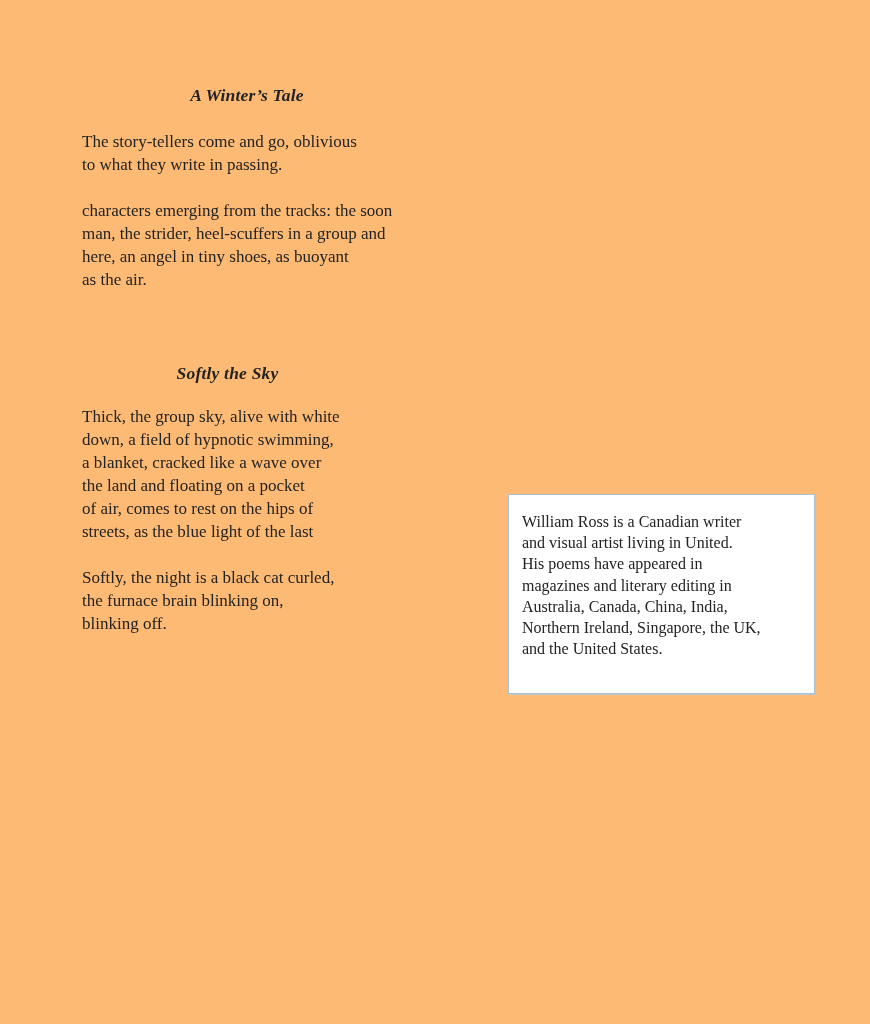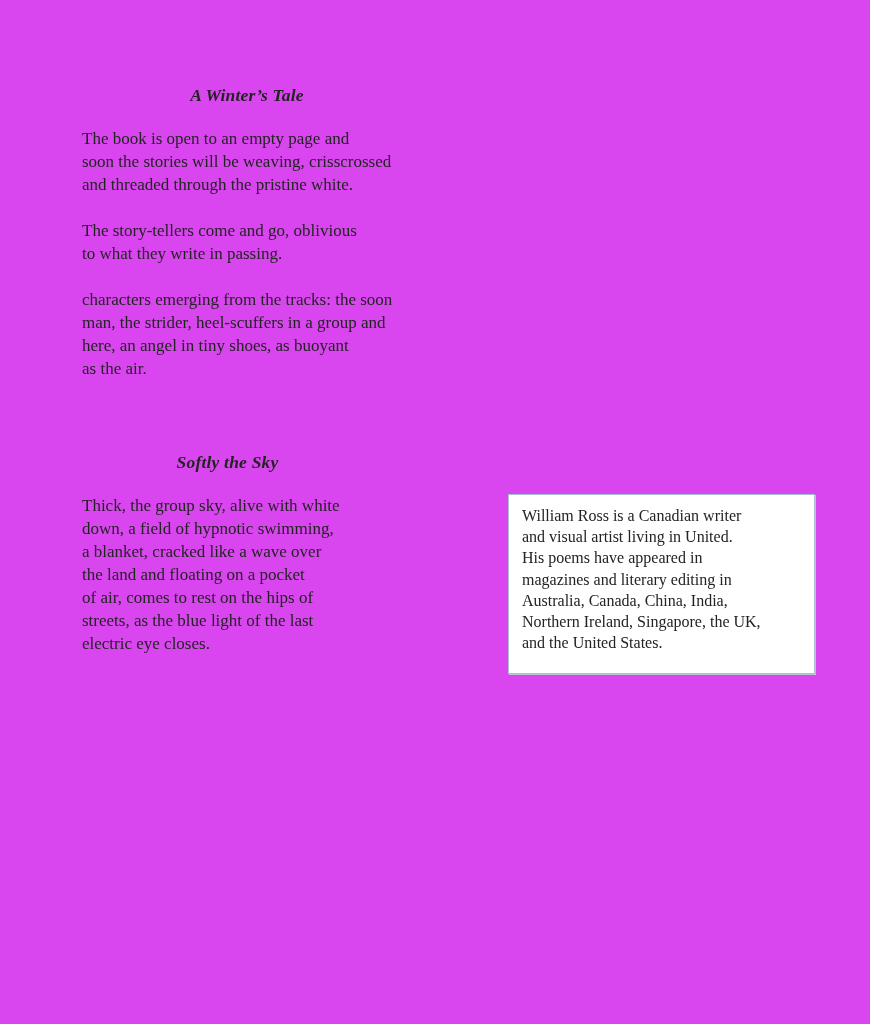--- a/index.html
+++ b/index.html
@@ -1,21 +1,21 @@
 <!DOCTYPE html>
 <html><head>
 <meta charset="utf-8">
 <style>
   * { margin: 0; padding: 0; box-sizing: border-box; }
   html, body { background: #ffffff; }
   .page {
     position: relative;
     width: 870px;
     height: 1024px;
-    background: #d946ef;
+    background: #fdba74;
     font-family: "Liberation Serif", "DejaVu Serif", serif;
     color: #232323;
     overflow: hidden;
   }
   .poem-title {
     font-size: 17.5px;
     font-weight: bold;
     font-style: italic;
     text-align: center;
     line-height: 23px;
@@ -30,45 +30,40 @@
     line-height: 23px;
     width: 430px;
   }
   .stanza.first { margin-top: 20px; }
   .line { display: block; }
   .bio-box {
     position: absolute;
     left: 508px;
     top: 494px;
     width: 307px;
-    height: 180px;
+    height: 200px;
     border: 1px solid #a9bfd2;
     box-shadow: 1px 1px 0 #b9c8d6;
     background: #ffffff;
-    padding: 10px 10px 0 13px;
+    padding: 16px 10px 0 13px;
   }
   .bio-text {
     font-size: 16px;
     line-height: 21.2px;
     color: #232323;
   }
 </style>
 </head>
 <body>
 
 <div class="page">
 
   <section>
     <h2 class="poem-title title-1">A Winter’s Tale</h2>
 
-    <p class="stanza first">
-      <span class="line">The book is open to an empty page and</span>
-      <span class="line">soon the stories will be weaving, crisscrossed</span>
-      <span class="line">and threaded through the pristine white.</span>
-    </p>
 
     <p class="stanza">
       <span class="line">The story-tellers come and go, oblivious</span>
       <span class="line">to what they write in passing.</span>
     </p>
 
     <p class="stanza">
       <span class="line">characters emerging from the tracks: the soon</span>
       <span class="line">man, the strider, heel-scuffers in a group and</span>
       <span class="line">here, an angel in tiny shoes, as buoyant</span>
@@ -80,23 +75,27 @@
   <section>
     <h2 class="poem-title title-2">Softly the Sky</h2>
 
     <p class="stanza first">
       <span class="line">Thick, the group sky, alive with white</span>
       <span class="line">down, a field of hypnotic swimming,</span>
       <span class="line">a blanket, cracked like a wave over</span>
       <span class="line">the land and floating on a pocket</span>
       <span class="line">of air, comes to rest on the hips of</span>
       <span class="line">streets, as the blue light of the last</span>
-      <span class="line">electric eye closes.</span>
     </p>
 
+    <p class="stanza">
+      <span class="line">Softly, the night is a black cat curled,</span>
+      <span class="line">the furnace brain blinking on,</span>
+      <span class="line">blinking off.</span>
+    </p>
   </section>
 
   <aside class="bio-box">
     <p class="bio-text">
       <span class="line">William Ross is a Canadian writer</span>
       <span class="line">and visual artist living in United.</span>
       <span class="line">His poems have appeared in</span>
       <span class="line">magazines and literary editing in</span>
       <span class="line">Australia, Canada, China, India,</span>
       <span class="line">Northern Ireland, Singapore, the UK,</span>

